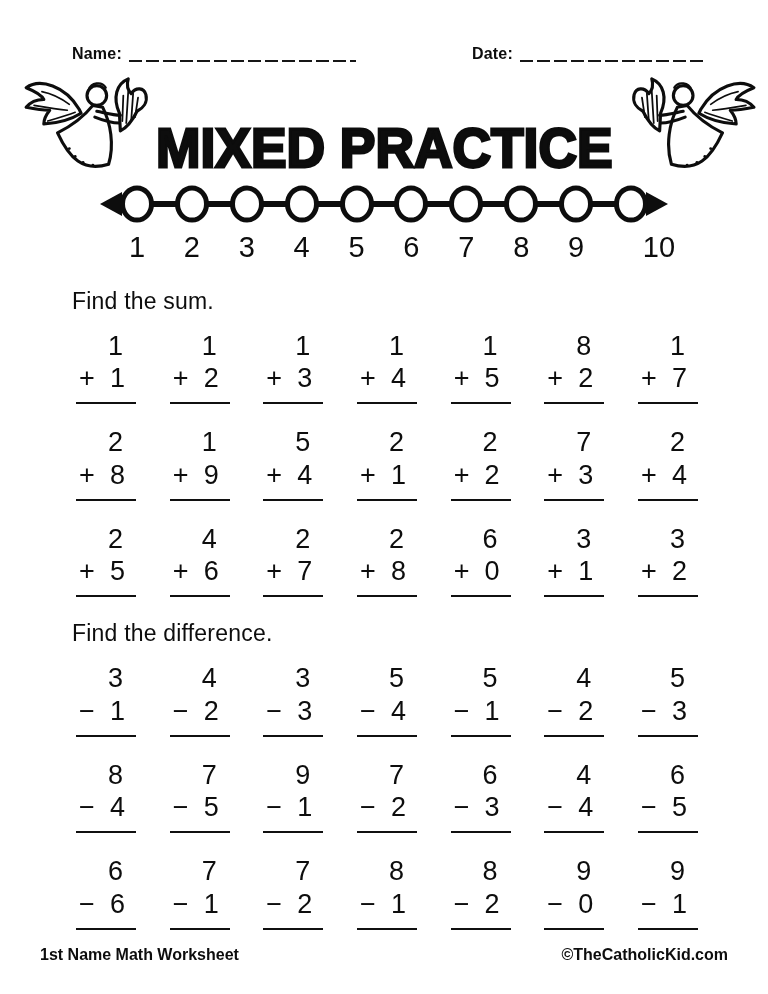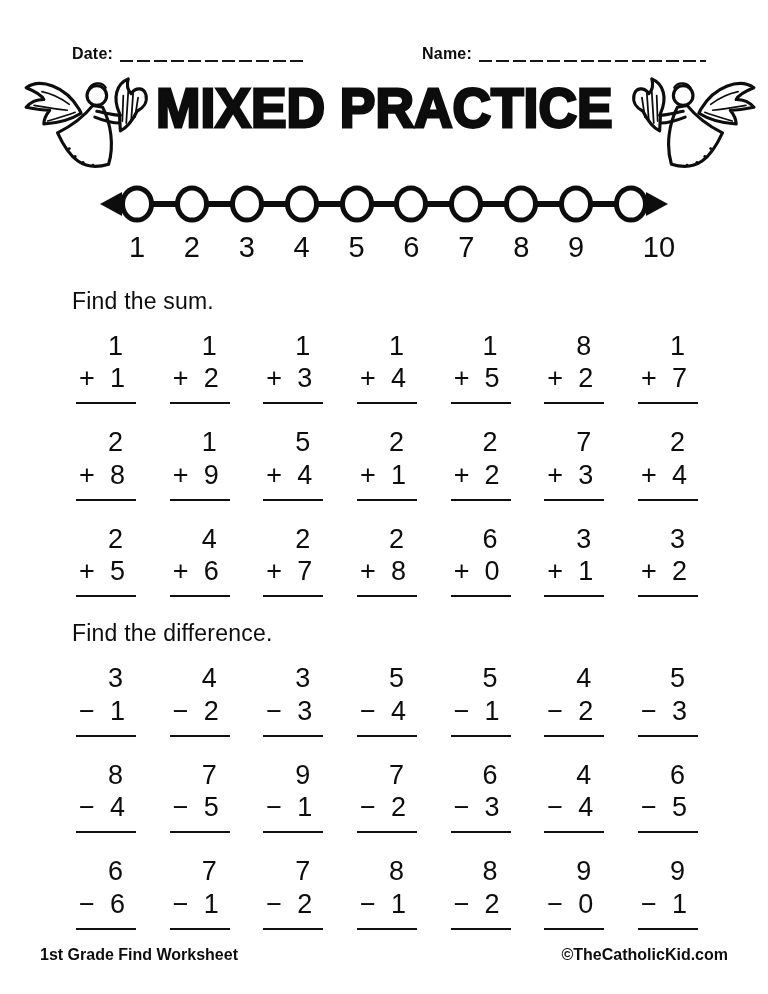--- a/index.html
+++ b/index.html
@@ -8,21 +8,21 @@
 
   
   .header-row{display:flex;justify-content:space-between;align-items:flex-end;padding:46px 62px 0 72px;}
   .field{display:flex;align-items:flex-end;gap:7px;}
   .field-label{font-weight:bold;font-size:16px;letter-spacing:.2px;line-height:1;}
   .field-line{display:inline-block;height:15px;background:repeating-linear-gradient(90deg,#161616 0 13px,transparent 13px 17px) 0 100%/100% 2.4px no-repeat;}
   .name-line{width:227px;}
   .date-line{width:186px;}
 
   
-  .title-row{position:relative;height:104px;margin-top:14px;display:flex;align-items:flex-start;justify-content:center;}
+  .title-row{position:relative;height:104px;margin-top:14px;display:flex;align-items:flex-end;justify-content:center;}
   .angel{position:absolute;top:-4px;width:142px;height:106px;}
   .angel svg{width:100%;height:100%;}
   .angel-left{left:16px;}
   .angel-right{right:4px;transform:scaleX(-1);}
   .title{margin:0;font-size:55px;font-weight:bold;letter-spacing:0;
          -webkit-text-stroke:2.8px #0c0c0c;transform:scaleX(.97);white-space:nowrap;}
 
   
   .number-line{width:570px;margin:0 auto;}
   .nl-numbers{position:relative;width:570px;height:34px;margin:0 auto;}
@@ -42,26 +42,26 @@
   
   .footer{position:absolute;left:0;right:0;bottom:30px;display:flex;justify-content:space-between;padding:0 40px;font-weight:bold;font-size:16px;}
 </style>
 </head>
 <body>
 
 <div class="page">
 
   <div class="header-row">
     <div class="field">
+      <span class="field-label">Name:</span>
+      <span class="field-line name-line"></span>
+    </div>
+    <div class="field">
       <span class="field-label">Date:</span>
       <span class="field-line date-line"></span>
-    </div>
-    <div class="field">
-      <span class="field-label">Name:</span>
-      <span class="field-line name-line"></span>
     </div>
   </div>
 
   <div class="title-row">
     <span class="angel angel-left">
       <svg viewBox="0 0 140 108" fill="none" stroke="#0d0d0d" stroke-width="3.2" stroke-linecap="round" stroke-linejoin="round">
         <path d="M62 38 C48 14 22 6 8 16 C18 20 24 24 26 28 C18 28 12 31 8 36 C18 38 26 39 32 39 C28 44 26 48 26 53 C42 52 56 47 64 42 Z" fill="#fff"></path>
         <path d="M24 20 C34 22 44 27 52 33 M16 34 C28 36 40 38 50 39 M30 50 C40 47 50 44 58 41" stroke-width="1.6"></path>
         <path d="M76 34 C68 44 56 54 40 62 C52 88 66 102 92 94 C98 74 94 52 86 36 Z" fill="#fff"></path>
         <circle cx="80" cy="24" r="10" fill="#fff"></circle>
@@ -478,17 +478,17 @@
               <span class="p-op">−</span>
               <span class="p-num">1</span>
             </div>
             <div class="answer-line"></div>
           </div>
         </div>
       </div>
   </section>
 
   <div class="footer">
-    <span>1st Grade Find Worksheet</span>
+    <span>1st Name Math Worksheet</span>
     <span>©TheCatholicKid.com</span>
   </div>
 
 </div>
 
 </body></html>

